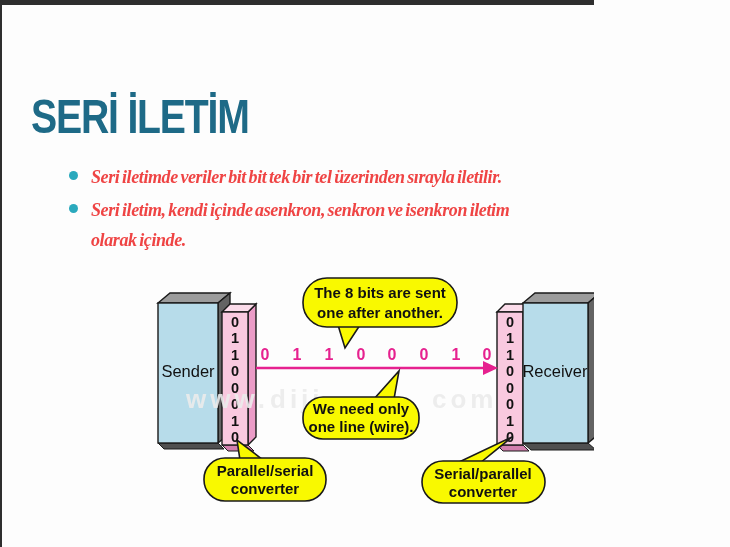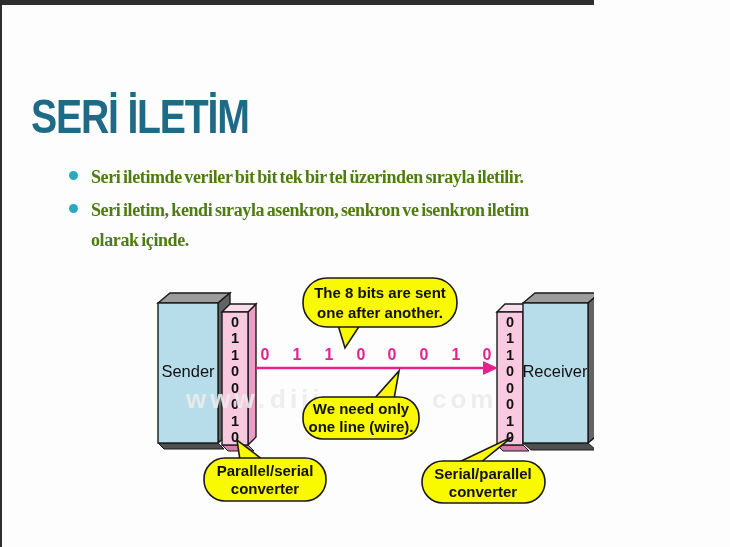--- a/index.html
+++ b/index.html
@@ -7,22 +7,22 @@
          font-family:"Liberation Sans",sans-serif;}
   .edge-top{position:absolute;left:0;top:0;width:730px;height:5px;}
   .edge-left{position:absolute;left:0;top:0;width:2px;height:547px;}
   .title{position:absolute;left:31px;top:92px;font-size:49px;font-weight:700;
          letter-spacing:-1.5px;white-space:nowrap;transform:scaleX(.8);
          transform-origin:left top;line-height:1.0;}
   .bullets{position:absolute;left:69px;top:162px;width:600px;}
   .bullet{display:flex;align-items:flex-start;margin-bottom:3px;}
   .dot{width:9px;height:9px;border-radius:50%;margin:9px 13px 0 0;flex:none;}
   .btext{font-family:"Liberation Serif",serif;font-weight:700;font-size:18px;
-         line-height:30px;color:#4d7c0f;letter-spacing:-0.4px;word-spacing:-1.5px;
-         white-space:nowrap;}
+         line-height:30px;color:#ef4444;letter-spacing:-0.4px;word-spacing:-1.5px;
+         white-space:nowrap;font-style:italic;}
   svg{position:absolute;left:0;top:247px;}
   svg text{font-family:"Liberation Sans",sans-serif;}
   .bit{font-size:14.5px;font-weight:700;fill:#111;text-anchor:middle;}
   .sbit{font-size:16px;font-weight:700;text-anchor:middle;}
   .boxlabel{font-size:16.5px;fill:#111;text-anchor:middle;}
   .callout-text{font-size:15px;font-weight:700;fill:#111;text-anchor:middle;}
   .wm{font-size:26px;font-weight:700;letter-spacing:4px;opacity:.9;}
 </style>
 </head>
 <body>
@@ -34,21 +34,21 @@
   <div class="title" style="color:#1e6a87">SERİ İLETİM</div>
 
   <div class="bullets">
     <div class="bullet">
       <span class="dot" style="background:#2aa9bd"></span>
       <span class="btext">Seri iletimde veriler bit bit tek bir tel üzerinden sırayla iletilir.</span>
     </div>
     <div class="bullet">
       <span class="dot" style="background:#2aa9bd"></span>
       <span class="btext">
-        <span>Seri iletim, kendi sırayla asenkron, senkron ve isenkron iletim</span><br>
+        <span>Seri iletim, kendi içinde asenkron, senkron ve isenkron iletim</span><br>
         <span>olarak içinde.</span>
       </span>
     </div>
   </div>
 
   <svg width="730" height="300" viewBox="0 0 730 300">
 
     <g>
       <polygon points="158,56 170,46 230,46 218,56" stroke="#1a1a1a" stroke-width="1.4" fill="#9c9c9c"></polygon>
       <polygon points="218,56 230,46 230,186 218,196" stroke="#1a1a1a" stroke-width="1.4" fill="#636363"></polygon>

